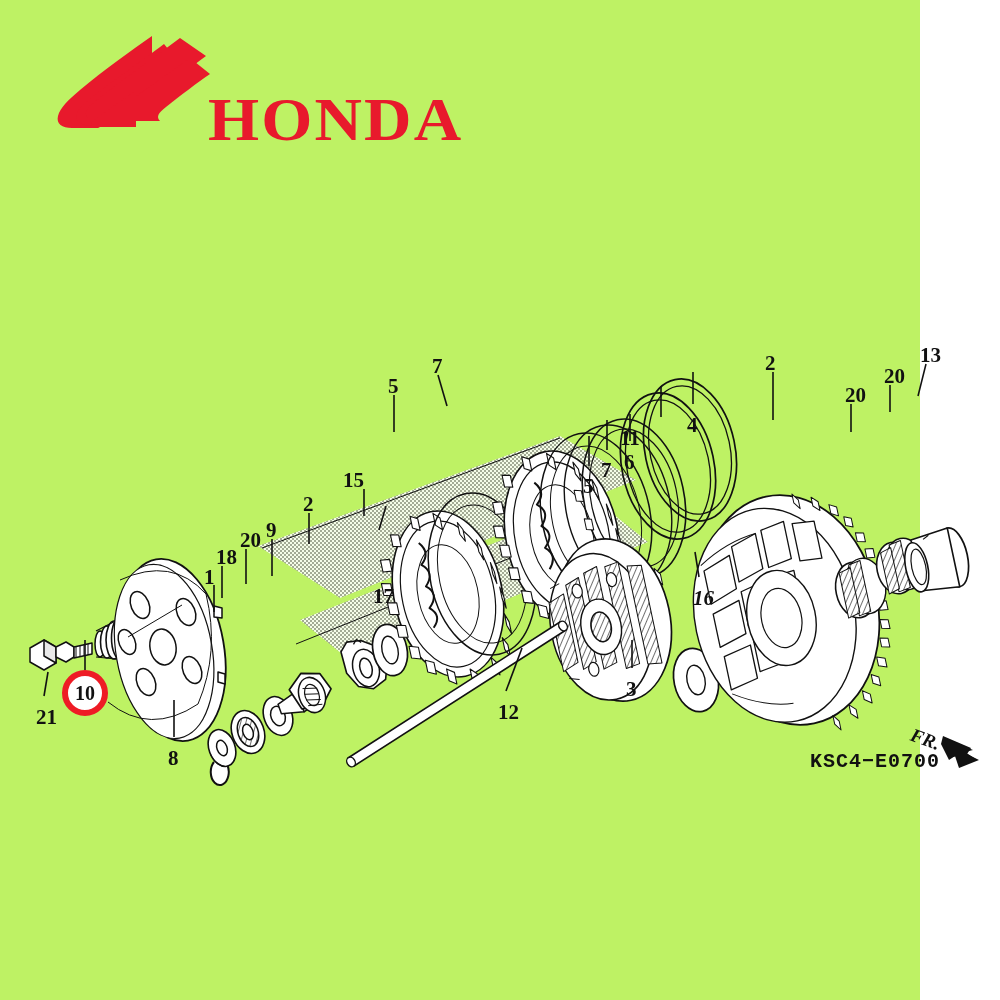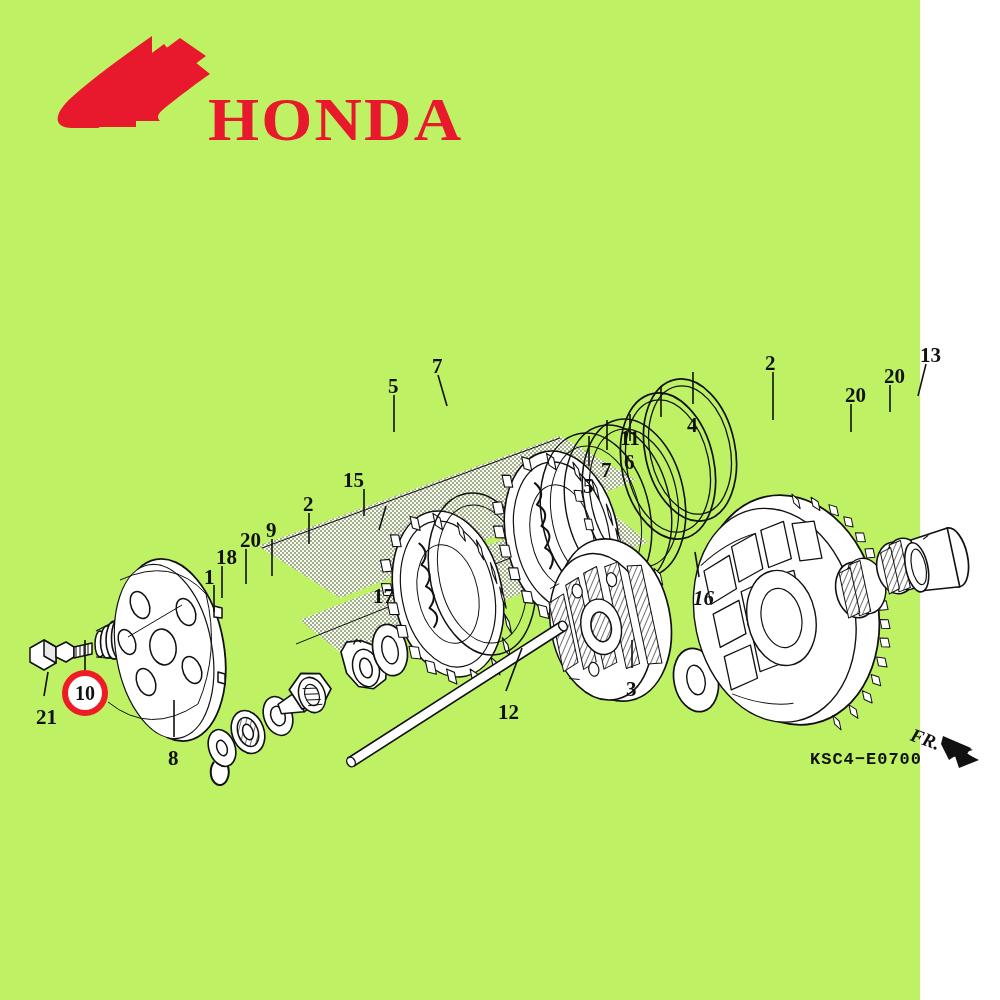--- a/index.html
+++ b/index.html
@@ -23,21 +23,21 @@
 
   
   #hl-ring{position:absolute;left:62px;top:670px;width:46px;height:46px;
     border:6px solid #ee1c25;border-radius:50%;box-sizing:border-box;background:#fff;}
   #hl-ring .num{position:absolute;left:0;top:0;width:100%;height:100%;
     display:flex;align-items:center;justify-content:center;
     font-family:"Liberation Serif",serif;font-weight:bold;font-size:20px;color:#111;}
 
   
   #code{position:absolute;left:810px;top:750px;font-family:"Liberation Mono",monospace;
-    font-weight:bold;font-size:17px;letter-spacing:1px;color:#111;}
+    font-weight:bold;font-size:20px;letter-spacing:1px;color:#111;}
   #fr{position:absolute;left:915px;top:718px;width:80px;height:60px;}
   #fr-text{position:absolute;left:0px;top:6px;font-family:"Liberation Serif",serif;
     font-weight:bold;font-style:italic;font-size:19px;color:#111;
     transform:rotate(20deg);transform-origin:left top;}
 
   
   #watermark{position:absolute;left:390px;top:515px;font-family:"Liberation Serif",serif;
     font-weight:bold;font-size:60px;letter-spacing:6px;color:#000;opacity:.17;
     line-height:1;pointer-events:none;}
 </style>

